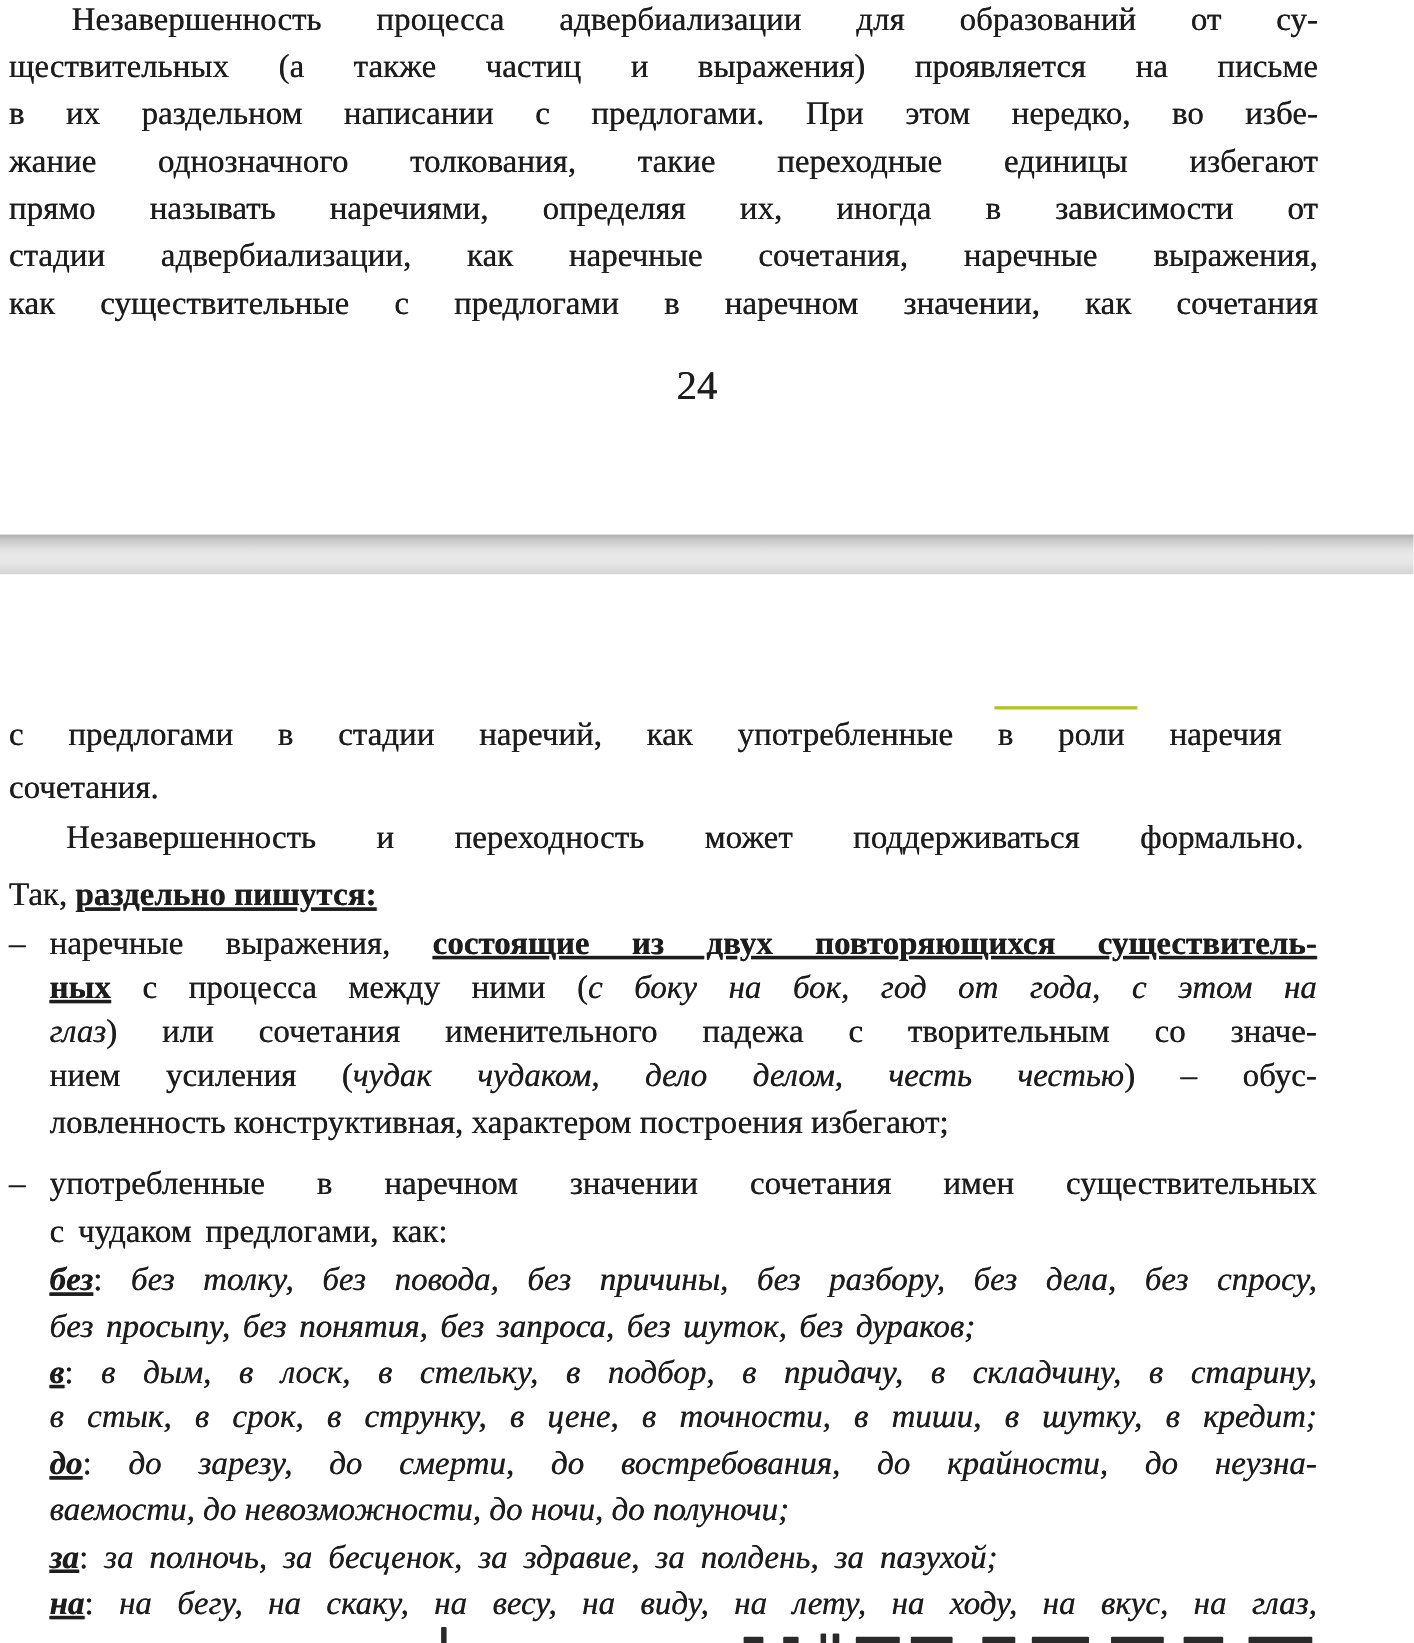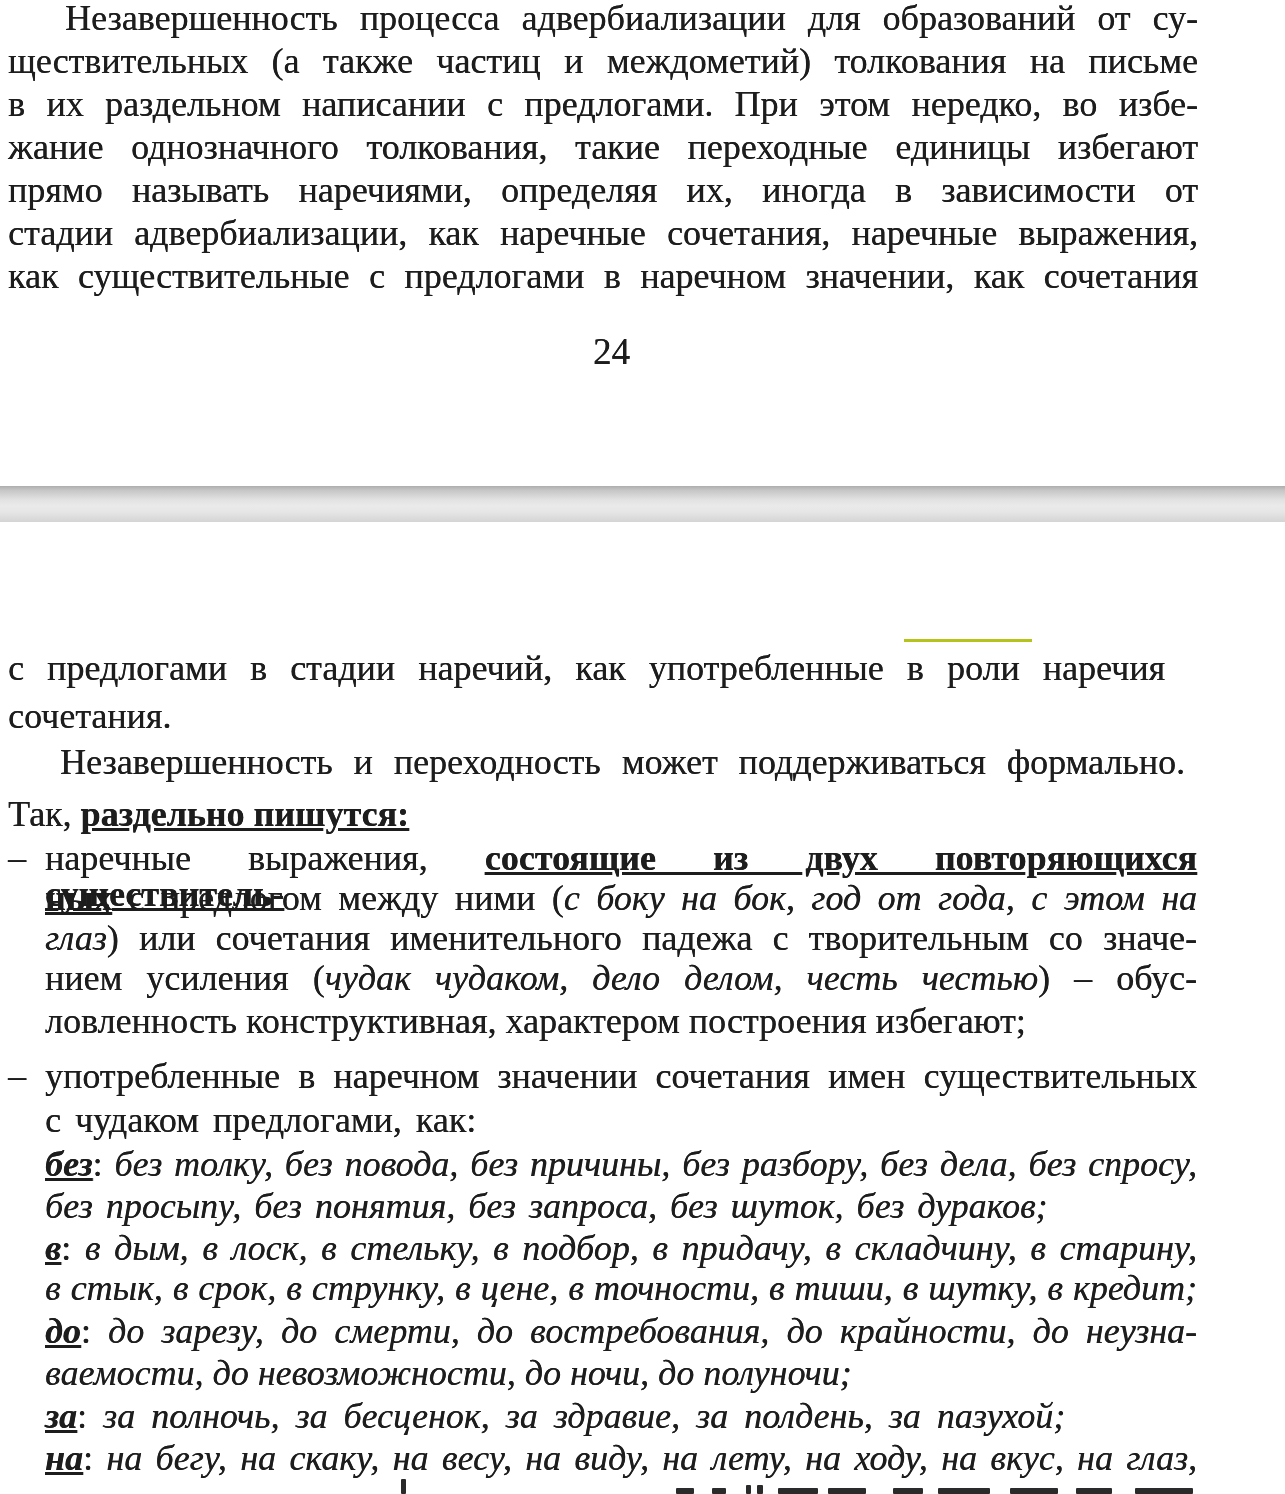--- a/index.html
+++ b/index.html
@@ -3,73 +3,73 @@
 <meta charset="utf-8">
 <style>
   html,body{margin:0;padding:0;}
   body{
     width:1285px;height:1494px;position:relative;overflow:hidden;
     background:#ffffff;color:#1d1d1d;
     font-family:"Liberation Serif","DejaVu Serif",serif;
   }
   .viewer{position:absolute;inset:0;}
   .line{
-    position:absolute;font-size:36px;line-height:36px;
+    position:absolute;font-size:30px;line-height:36px;
     text-shadow:0.3px 0 0 currentColor;
     white-space:normal;
   }
   .j{text-align:justify;text-align-last:justify;}
   .l{text-align:left;}
   .b{font-weight:bold;text-decoration:underline;}
   .i{font-style:italic;}
   .dash{position:absolute;left:-37px;top:0;}
   .hl{position:relative;margin-top:48px;}
   .hl::before{
     content:"";position:absolute;left:-3px;right:-12px;top:-9px;height:3px;
     background:var(--hl,#b6c31a);
   }
   .pagenum{
-    position:absolute;top:330px;left:593px;font-size:37px;
+    position:absolute;top:330px;left:615px;font-size:37px;
     text-shadow:0.3px 0 0 currentColor;
   }
   .separator{
     position:absolute;left:0;top:486px;width:1285px;height:36px;
     background:linear-gradient(to bottom,
       #aeaeae 0%, #c6c6c6 12%, #e2e2e2 38%, #eaeaea 55%,
       #e6e6e6 72%, #d4d4d4 100%);
   }
   .frag{position:absolute;background:#2a2a2a;border-radius:1px;}
 </style>
 </head>
 <body style="background: rgb(255, 255, 255); color: rgb(29, 29, 29);">
 
 <div class="viewer">
 
   <section>
     <div class="line j" style="top:0px;left:8px;width:1190px;text-indent:57px"><span>Незавершенность процесса адвербиализации для образований от су-</span></div>
-    <div class="line j" style="top:43px;left:8px;width:1190px"><span>ществительных (а также частиц и междометий) толкования на письме</span></div>
+    <div class="line j" style="top:43px;left:8px;width:1190px"><span>ществительных (а также частиц и выражения) проявляется на письме</span></div>
     <div class="line j" style="top:86px;left:8px;width:1190px"><span>в их раздельном написании с предлогами. При этом нередко, во избе-</span></div>
     <div class="line j" style="top:129px;left:8px;width:1190px"><span>жание однозначного толкования, такие переходные единицы избегают</span></div>
     <div class="line j" style="top:172px;left:8px;width:1190px"><span>прямо называть наречиями, определяя их, иногда в зависимости от</span></div>
     <div class="line j" style="top:215px;left:8px;width:1190px"><span>стадии адвербиализации, как наречные сочетания, наречные выражения,</span></div>
     <div class="line j" style="top:258px;left:8px;width:1190px"><span>как существительные с предлогами в наречном значении, как сочетания</span></div>
     <div class="pagenum">24</div>
   </section>
 
   <div class="separator"></div>
 
   <section>
     <div class="line j" style="top:650px;left:8px;width:1157px"><span>с предлогами в стадии наречий, как употребленные </span><span class="hl">в роли</span><span> наречия</span></div>
     <div class="line l" style="top:698px;left:8px"><span>сочетания.</span></div>
 
     <div class="line j" style="top:744px;left:8px;width:1177px;text-indent:52px"><span>Незавершенность и переходность может поддерживаться формально.</span></div>
     <div class="line l" style="top:796px;left:8px"><span>Так, </span><span class="b">раздельно пишутся:</span></div>
 
     <div class="line j" style="top:840px;left:45px;width:1152px"><span class="dash">–</span><span>наречные выражения, </span><span class="b">состоящие из двух повторяющихся существитель-</span></div>
-    <div class="line j" style="top:880px;left:45px;width:1152px"><span class="b">ных</span><span> с предлогом между ними (</span><span class="i">с боку на бок, год от года, с этом на</span></div>
+    <div class="line j" style="top:880px;left:45px;width:1152px"><span class="b">ных</span><span> с процесса между ними (</span><span class="i">с боку на бок, год от года, с этом на</span></div>
     <div class="line j" style="top:920px;left:45px;width:1152px"><span class="i">глаз</span><span>) или сочетания именительного падежа с творительным со значе-</span></div>
     <div class="line j" style="top:960px;left:45px;width:1152px"><span>нием усиления (</span><span class="i">чудак чудаком, дело делом, честь честью</span><span>) – обус-</span></div>
     <div class="line l" style="top:1003px;left:45px"><span>ловленность конструктивная, характером построения избегают;</span></div>
 
     <div class="line j" style="top:1058px;left:45px;width:1152px"><span class="dash">–</span><span>употребленные в наречном значении сочетания имен существительных</span></div>
     <div class="line l" style="top:1102px;left:45px;word-spacing:5px"><span>с чудаком предлогами, как:</span></div>
 
     <div class="line j" style="top:1146px;left:45px;width:1152px"><span class="b i">без</span><span>: </span><span class="i">без толку, без повода, без причины, без разбору, без дела, без спросу,</span></div>
     <div class="line l" style="top:1188px;left:45px;word-spacing:4px"><span class="i">без просыпу, без понятия, без запроса, без шуток, без дураков;</span></div>
 

